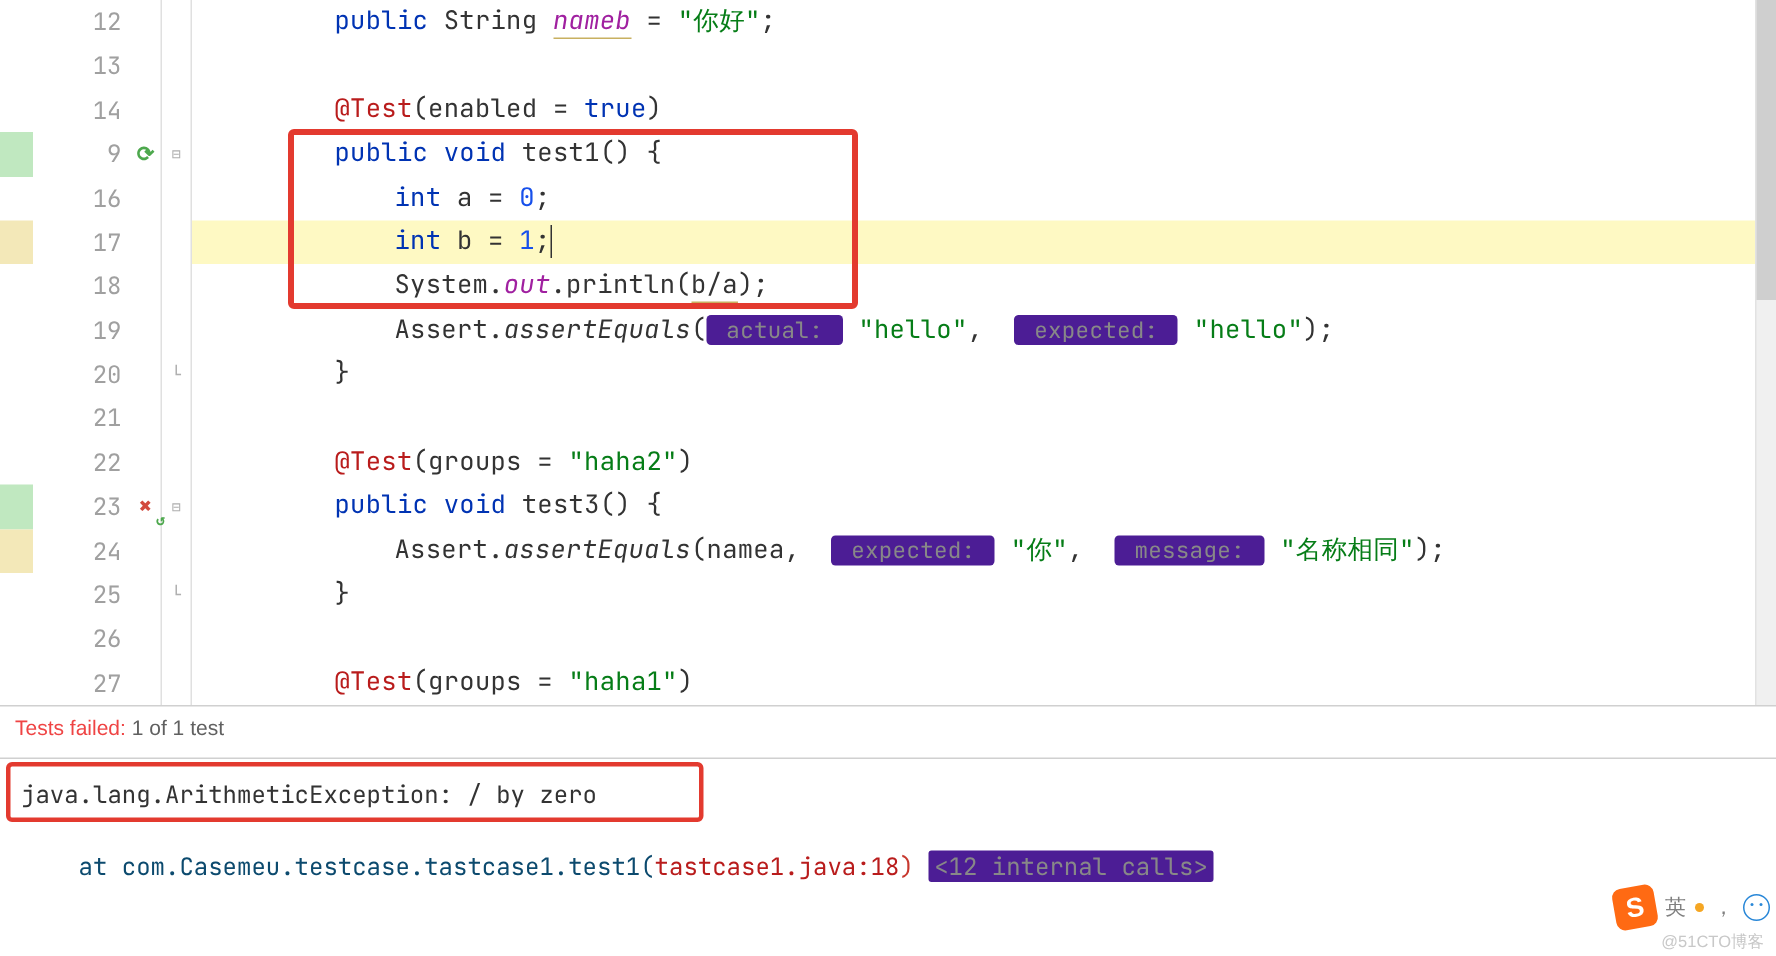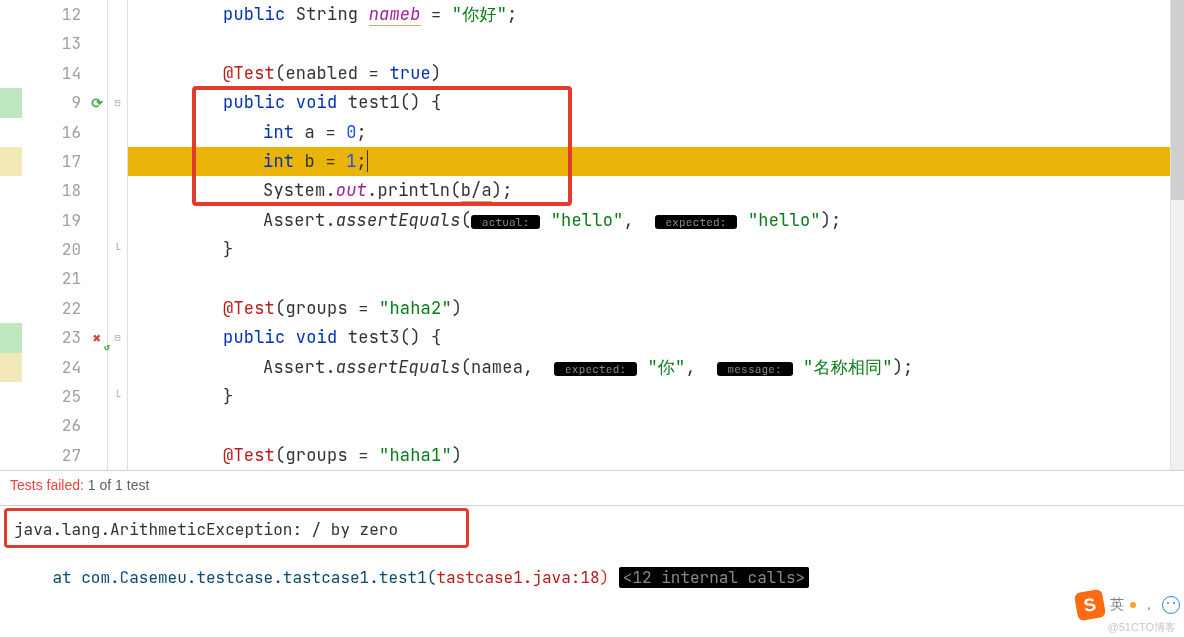--- a/index.html
+++ b/index.html
@@ -78,31 +78,31 @@
     position: relative;
   }
   .code-line {
     height: 29.375px;
     line-height: 29.375px;
     white-space: pre;
     padding-left: 4px;
     font-size: 17px;
     letter-spacing: 0.2px;
   }
-  .code-line.current { background: #eab308; }
+  .code-line.current { background: #fef9c3; }
   .indent    { display:inline-block; width: 91px; }
   .indent2   { display:inline-block; width: 131px; }
   .kw   { color:#0033b3; }     
   .ann  { color:#b91c1c; }     
   .str  { color:#067d17; }     
   .num  { color:#1750eb; }     
   .fld  { color:#a020a0; font-style:italic; } 
   .sfld { color:#a020a0; font-style:italic; } 
   .mth  { color:#333; font-style:italic; }
-  .hint { background:#000000; color:#888; border-radius:3px; padding:0 4px; font-size:11px; }
+  .hint { background:#4c1d95; color:#888; border-radius:3px; padding:0 4px; font-size:15px; }
   .plain { color:#333; }
   .warn-ul { border-bottom: 1px solid #c8b060; }
 
   .red-box-1 {
     position: absolute;
     top: 86px;
     left: 192px;
     width: 380px;
     height: 120px;
     border: 4px solid #e33a2f;
@@ -127,21 +127,21 @@
     padding: 10px 14px 4px 14px;
     font-size: 16px;
     position: relative;
   }
   .console-line {
     white-space: pre;
     line-height: 28px;
     color:#333;
   }
   .link { color:#b91c1c; }
-  .omit { background:#000000; color:#888; padding:0 4px; border-radius:2px; }
+  .omit { background:#4c1d95; color:#888; padding:0 4px; border-radius:2px; }
 
   .red-box-2 {
     position:absolute;
     top: 2px;
     left: 4px;
     width: 465px;
     height: 40px;
     border: 3px solid #e33a2f;
     border-radius: 4px;
     pointer-events:none;

